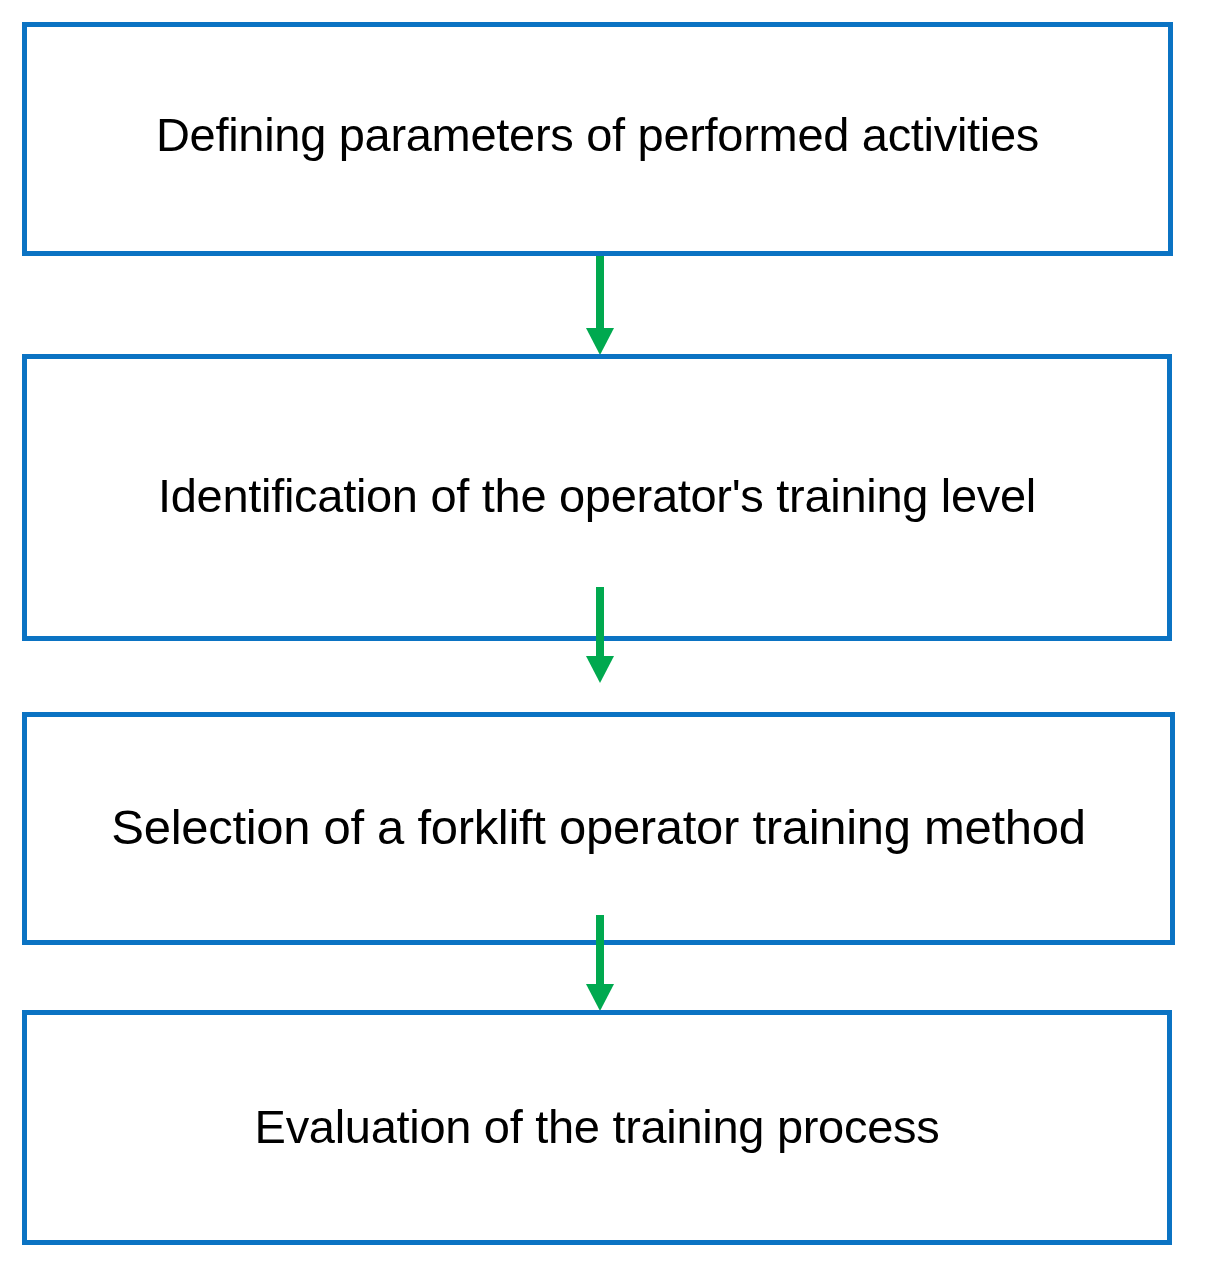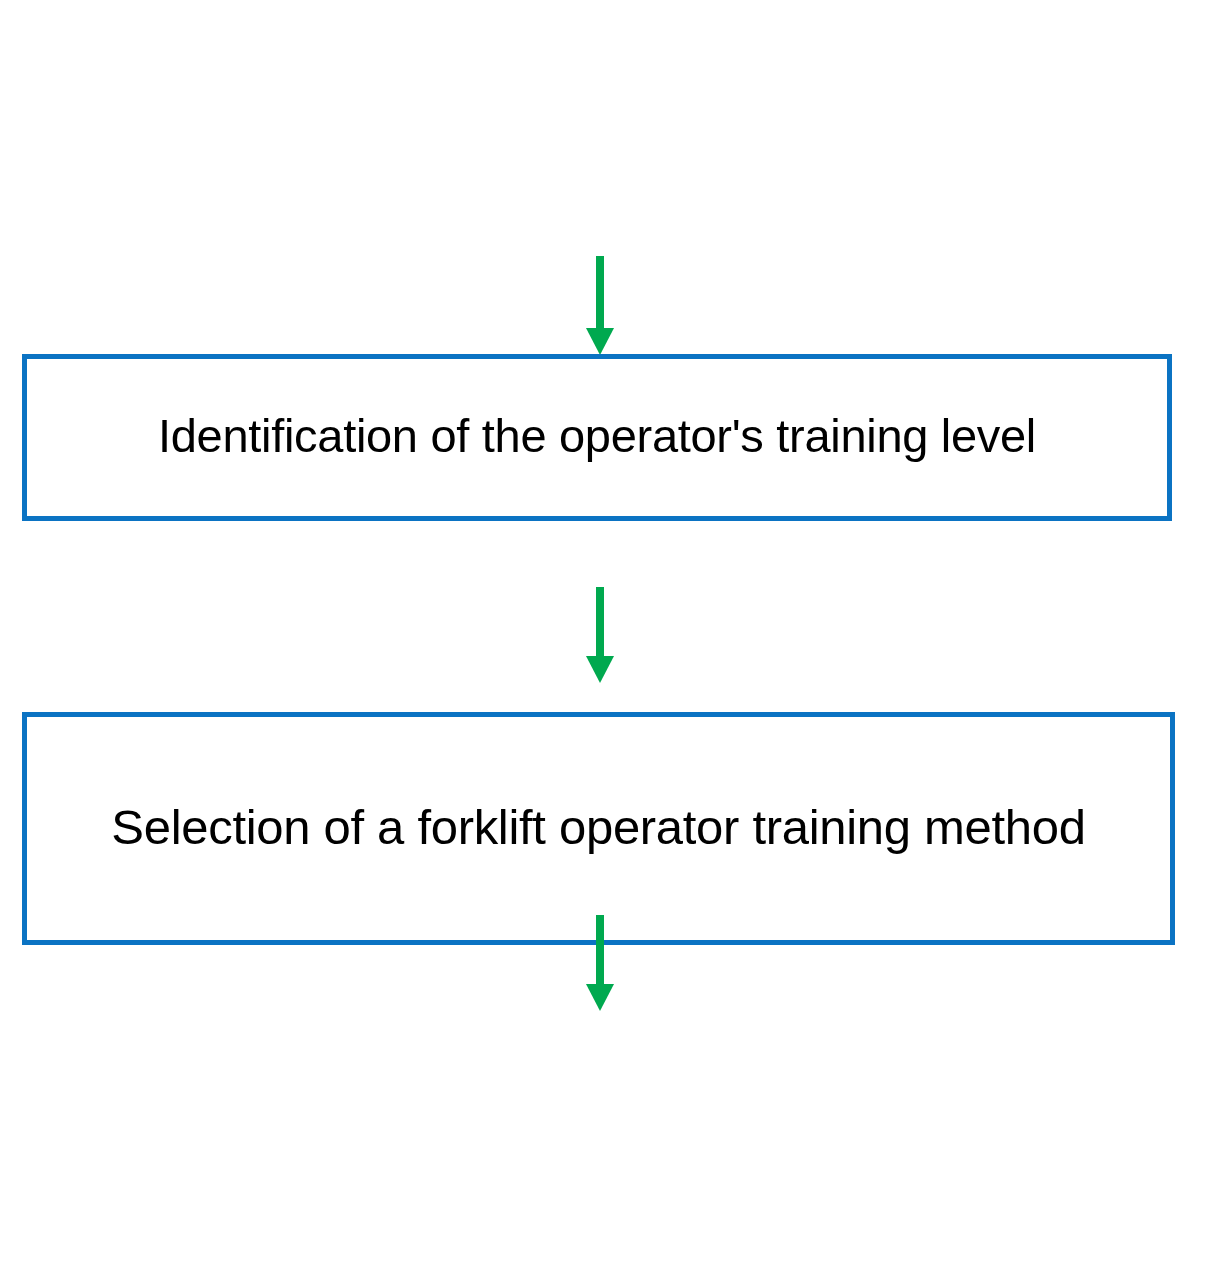--- a/index.html
+++ b/index.html
@@ -33,21 +33,21 @@
     text-align: center;
     color: #000000;
     font-family: "Liberation Sans", sans-serif;
     font-weight: 400;
     line-height: 1.05;
     letter-spacing: -0.3px;
     white-space: nowrap;
   }
   
   #node-0 { left: 22px;  top: 22px;   width: 1151px; height: 234px; }
-  #node-1 { left: 22px;  top: 354px;  width: 1150px; height: 167px; }
+  #node-1 { left: 22px;  top: 354px;  width: 1150px; height: 287px; }
   #node-2 { left: 22px;  top: 712px;  width: 1153px; height: 233px; }
   #node-3 { left: 22px;  top: 1010px; width: 1150px; height: 235px; }
 
   #node-0 .node-label { font-size: 47px; padding-bottom: 8px; }
   #node-1 .node-label { font-size: 47px; padding-bottom: 4px; }
   #node-2 .node-label { font-size: 49px; padding-bottom: 2px; }
   #node-3 .node-label { font-size: 47px; padding-bottom: 2px; }
 
   
   .flow-arrow {
@@ -58,20 +58,23 @@
   #arrow-0 { top: 256px; height: 99px; }
   #arrow-1 { top: 587px; height: 96px; }
   #arrow-2 { top: 915px; height: 96px; }
   .flow-arrow svg { display: block; width: 100%; height: 100%; }
 </style>
 </head>
 <body>
 
 <div id="canvas">
 
+  <div class="flow-node" id="node-0">
+    <span class="node-label">Defining parameters of performed activities</span>
+  </div>
 
   <div class="flow-arrow" id="arrow-0">
     <svg viewBox="0 0 28 99" preserveAspectRatio="none" aria-hidden="true">
       <rect x="10" y="0" width="8" height="74" fill="#00a94f"></rect>
       <polygon points="0,72 28,72 14,99" fill="#00a94f"></polygon>
     </svg>
   </div>
 
   <div class="flow-node" id="node-1">
     <span class="node-label">Identification of the operator's training level</span>
@@ -88,14 +91,17 @@
     <span class="node-label">Selection of a forklift operator training method</span>
   </div>
 
   <div class="flow-arrow" id="arrow-2">
     <svg viewBox="0 0 28 96" preserveAspectRatio="none" aria-hidden="true">
       <rect x="10" y="0" width="8" height="71" fill="#00a94f"></rect>
       <polygon points="0,69 28,69 14,96" fill="#00a94f"></polygon>
     </svg>
   </div>
 
+  <div class="flow-node" id="node-3">
+    <span class="node-label">Evaluation of the training process</span>
+  </div>
 
 </div>
 
 </body></html>

